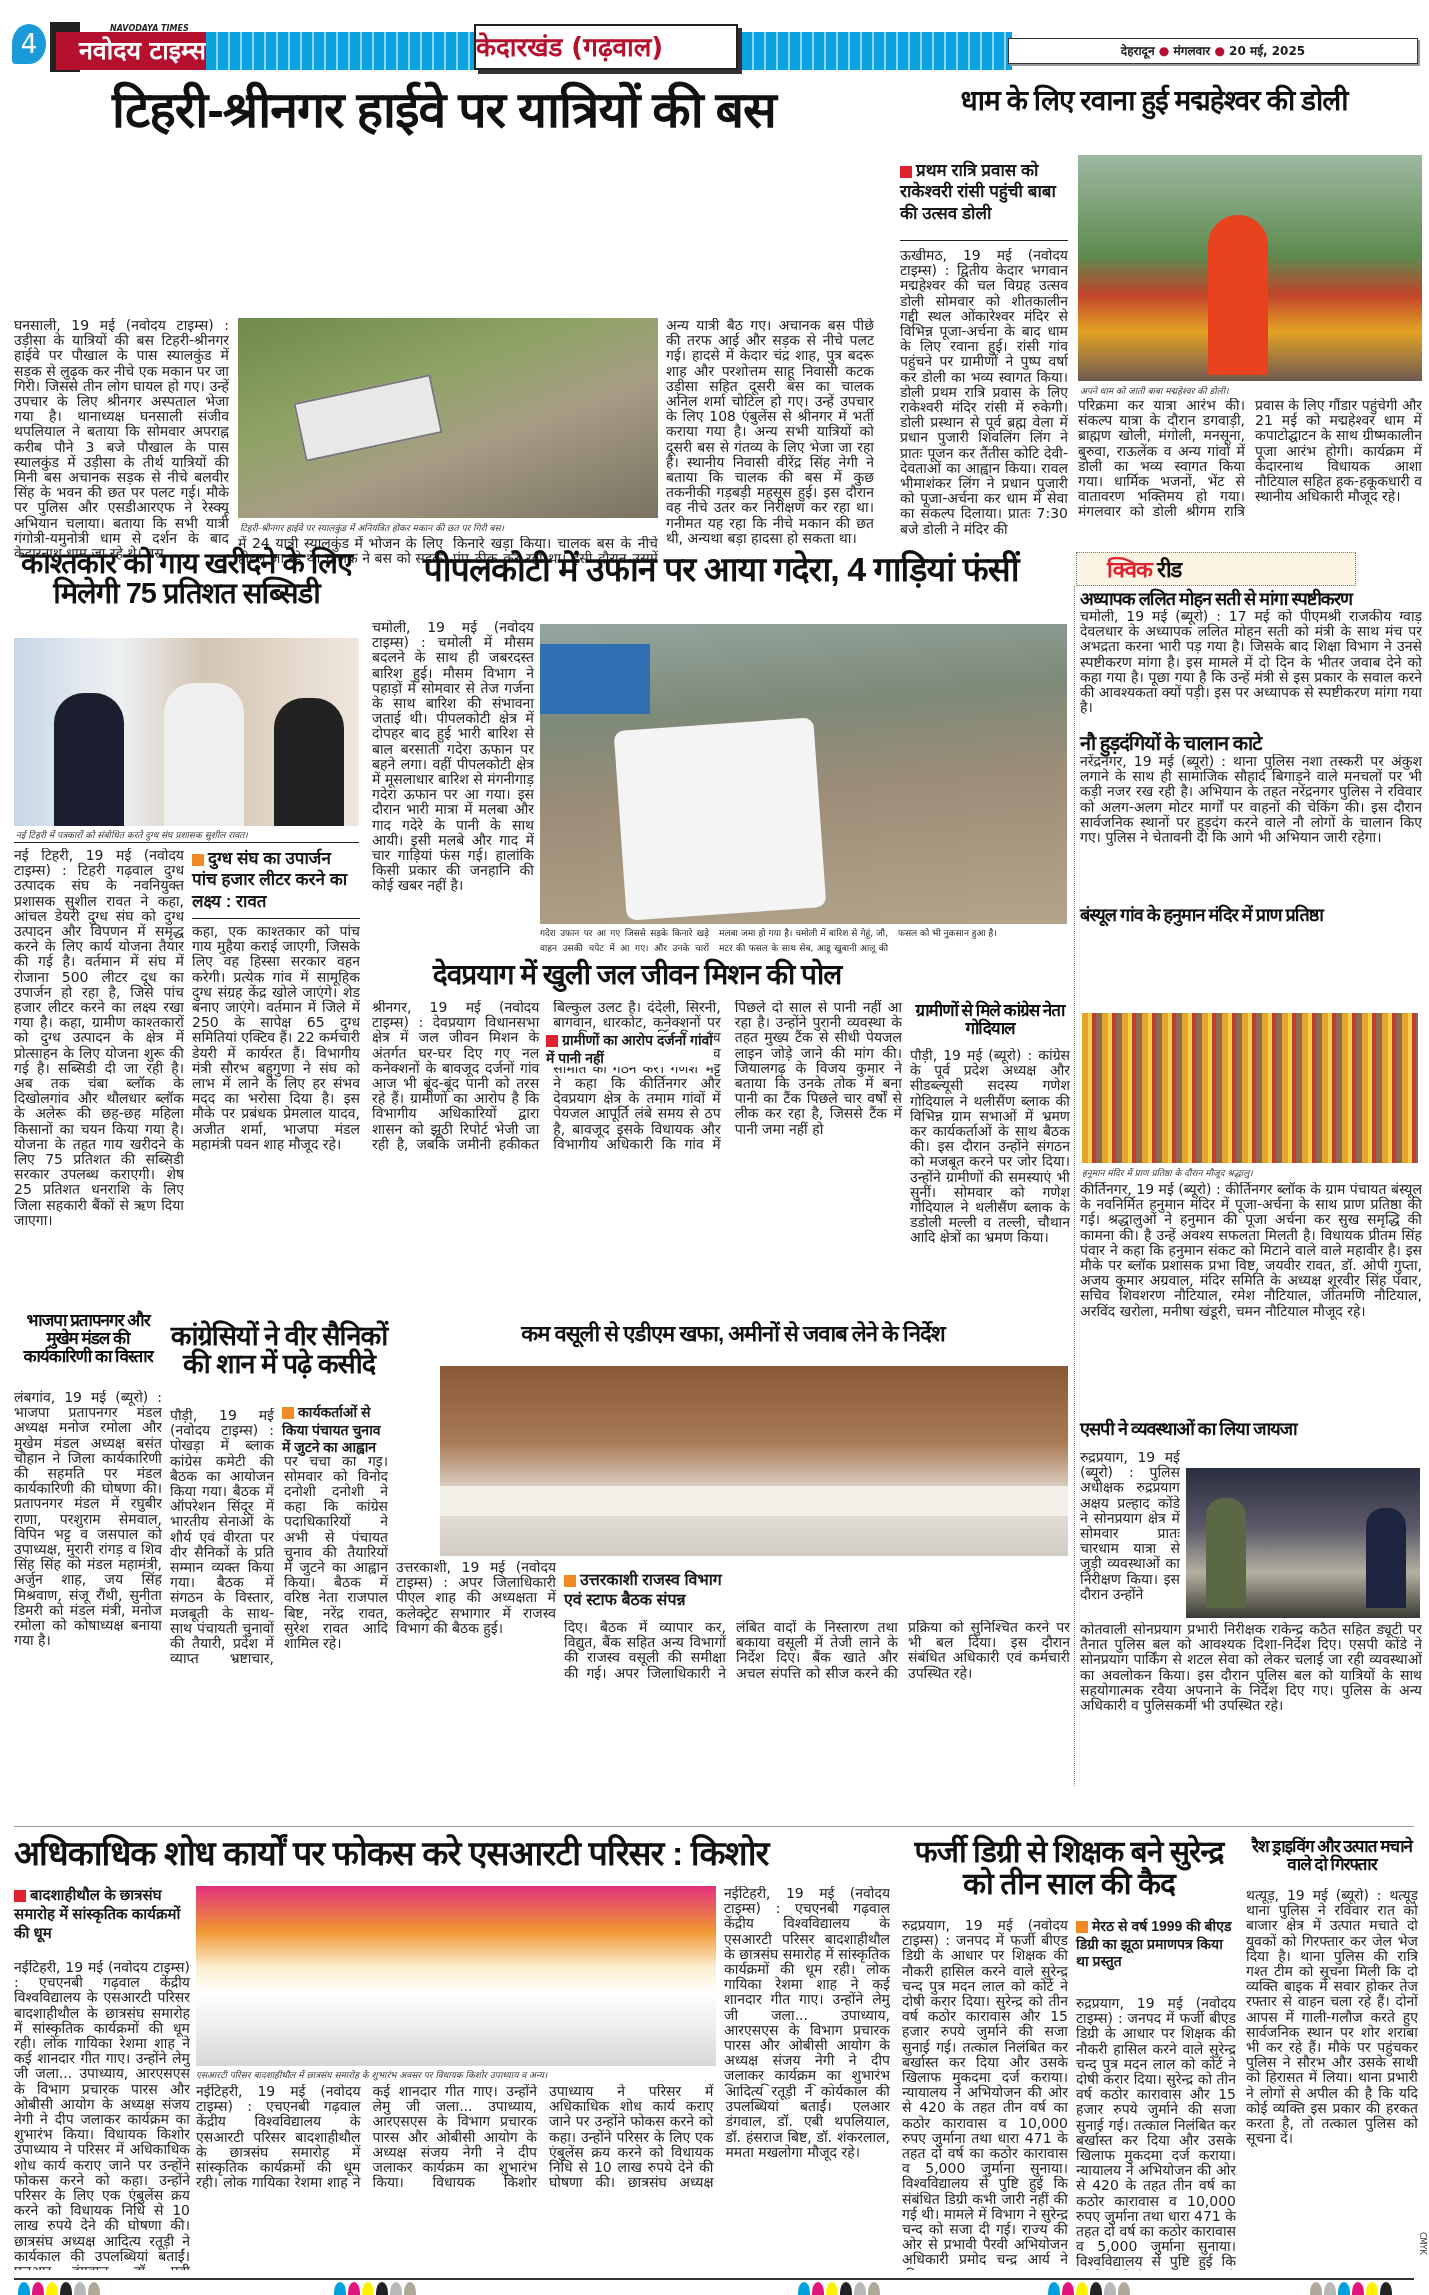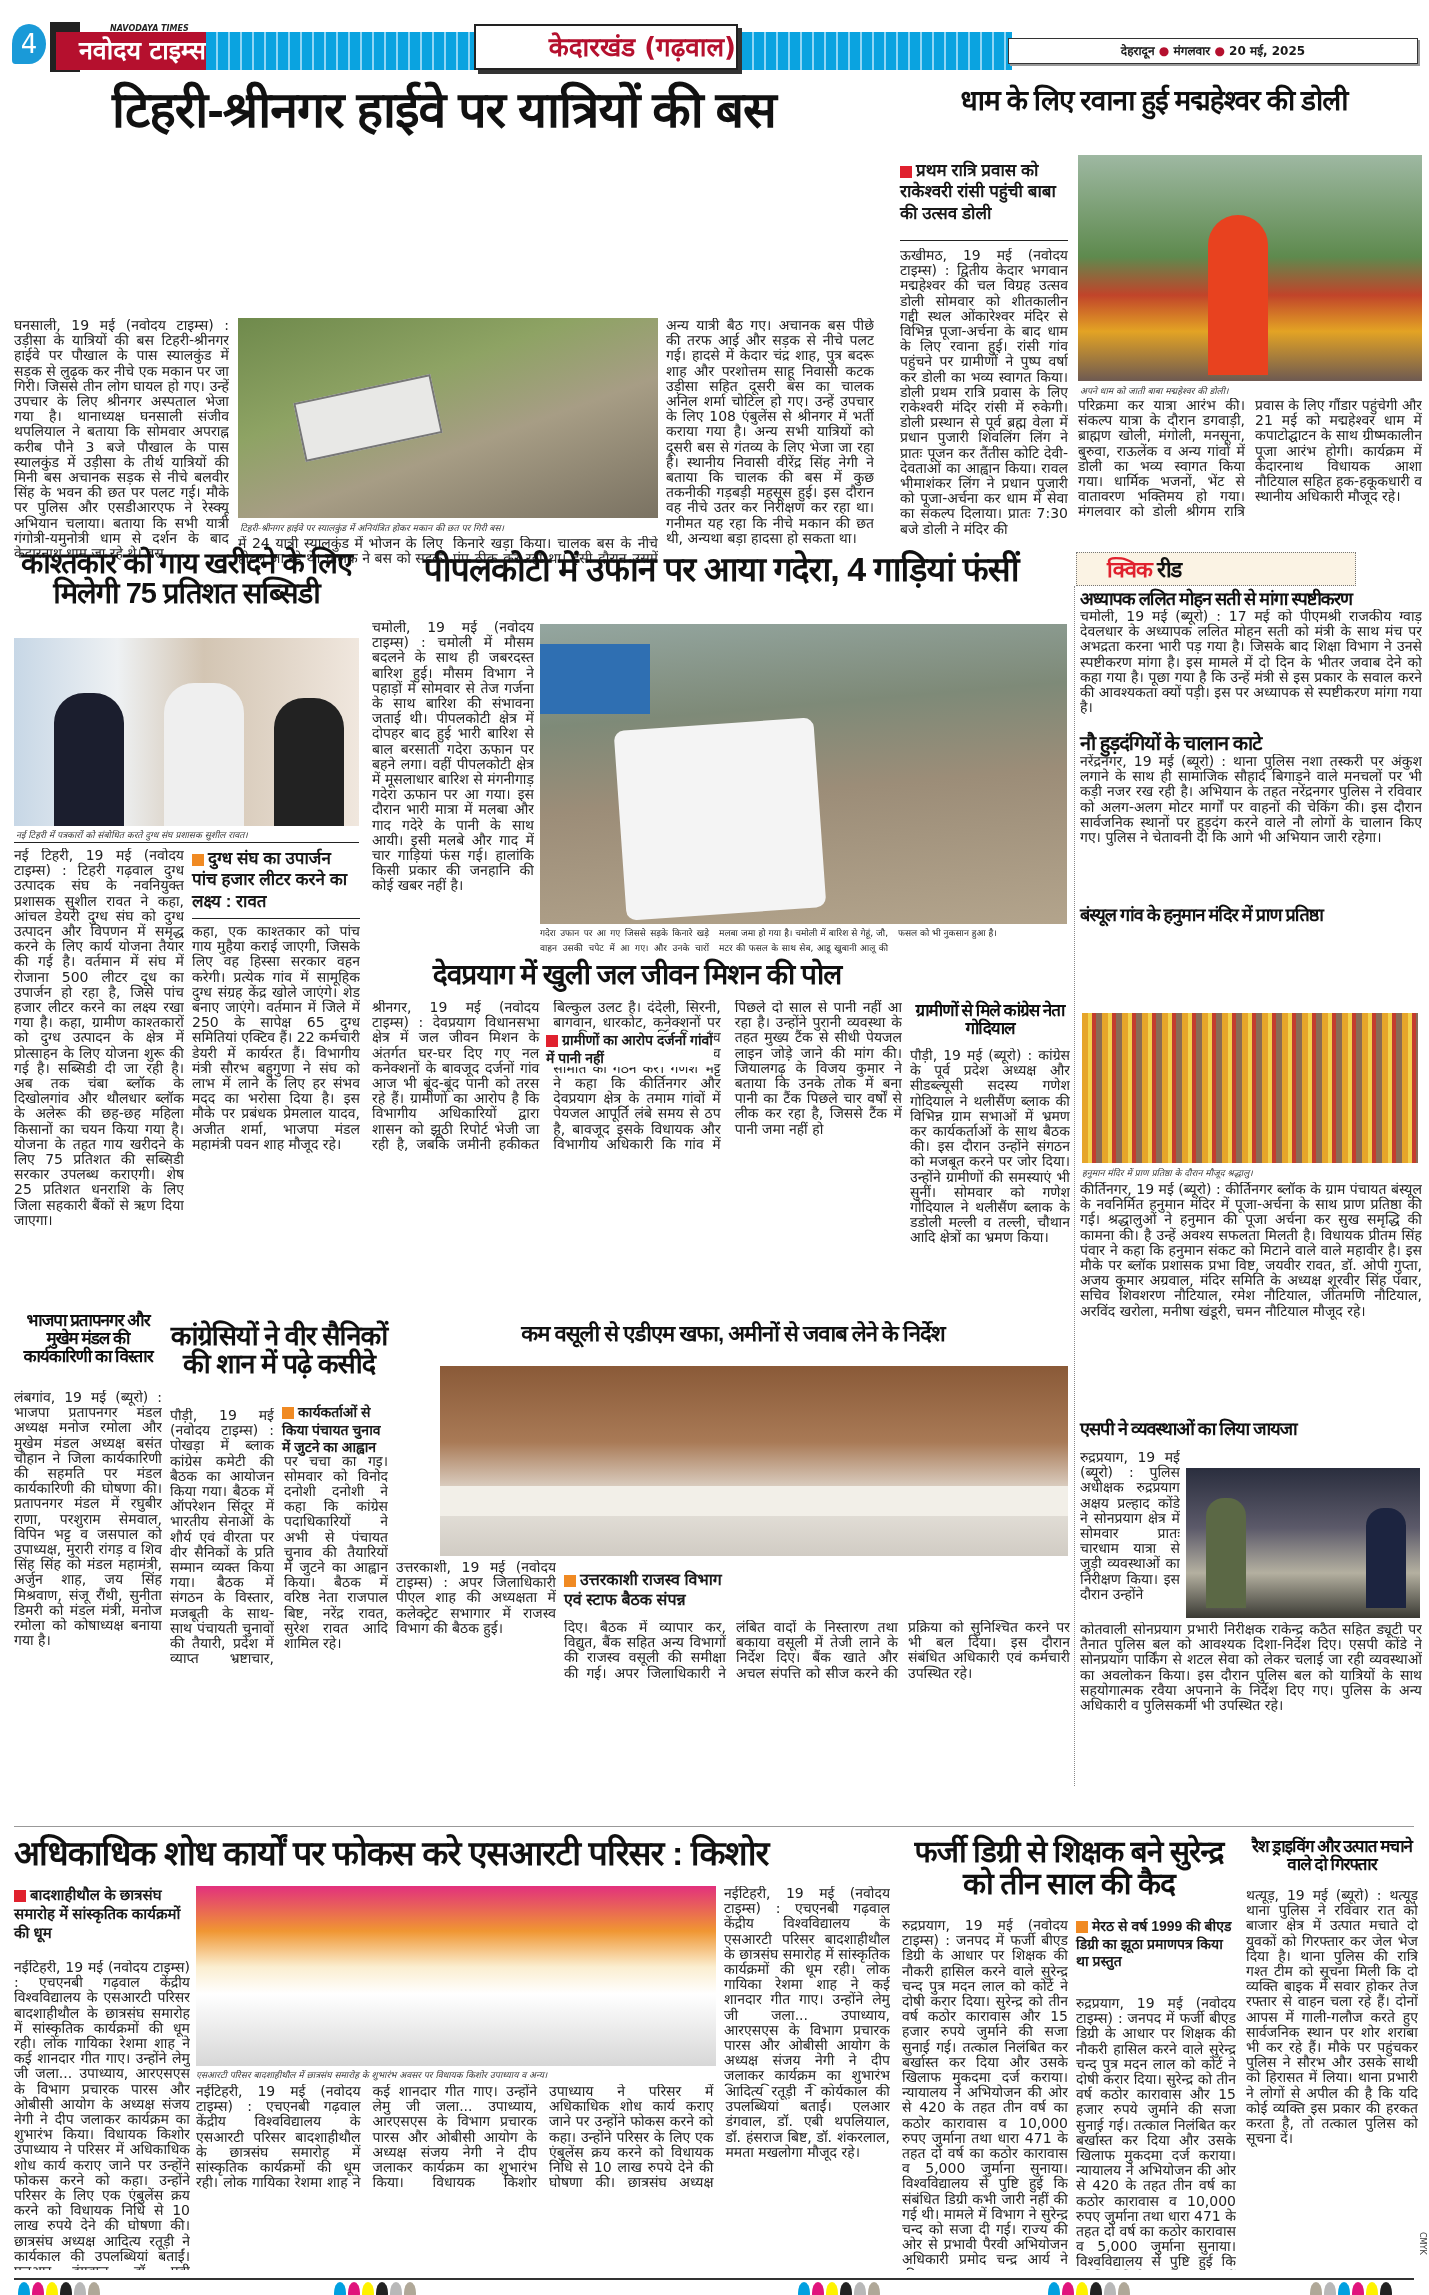--- a/index.html
+++ b/index.html
@@ -4,21 +4,21 @@
 <style>
 *{box-sizing:border-box;margin:0;padding:0}
 body{width:1429px;height:2295px;background:#fff;font-family:"DejaVu Sans",sans-serif;color:#1a1a1a;position:relative;overflow:hidden}
 .abs{position:absolute}
 .masthead{left:0;top:0;width:1429px;height:80px}
 .pageno{left:12px;top:24px;width:34px;height:40px;border-radius:50% 50% 50% 10%;background:#1a9ad8;color:#fff;font-size:26px;text-align:center;line-height:40px}
 .brand-shadow{left:50px;top:22px;width:30px;height:50px;background:#222}
 .brand{left:56px;top:32px;width:150px;height:38px;background:#b5102e;color:#fff;font-size:25px;font-weight:bold;text-align:right;line-height:38px}
 .brand-en{left:110px;top:24px;font-size:8px;font-style:italic;font-weight:bold;color:#222}
 .stripes{top:32px;height:38px;background:repeating-linear-gradient(90deg,#0aa3e0 0 10px,#8fd6f5 10px 12px)}
-.section{left:474px;top:24px;width:264px;height:46px;background:#fff;border:2px solid #222;box-shadow:4px 4px 0 #333;color:#b5102e;font-size:26px;font-weight:bold;text-align:right;line-height:42px}
+.section{left:474px;top:24px;width:264px;height:46px;background:#fff;border:2px solid #222;box-shadow:4px 4px 0 #333;color:#b5102e;font-size:26px;font-weight:bold;text-align:left;line-height:42px}
 .dateline{left:1008px;top:38px;width:410px;height:26px;border:1px solid #333;box-shadow:2px 2px 0 #999;background:#fff;font-size:12px;font-weight:bold;text-align:center;line-height:24px}
 .hl{font-family:"Liberation Sans",sans-serif;font-weight:bold;color:#111;line-height:1.05;letter-spacing:-1px}
 .sub{font-family:"Liberation Sans",sans-serif;font-weight:bold;line-height:1.15}
 .body{font-size:14px;line-height:15.2px;color:#222;text-align:justify;overflow:hidden}
 .photo{overflow:hidden}
 .cap{font-size:9px;font-style:italic;color:#333}
 .rule{height:2px;background:#222}
 .bullet{display:inline-block;width:12px;height:12px;margin-right:4px;vertical-align:middle}
 .kicker{font-family:"Liberation Sans",sans-serif;font-weight:bold;font-size:18px;line-height:1.25}
 .qbox{border:1px dotted #777;background:#fbf3e4}

